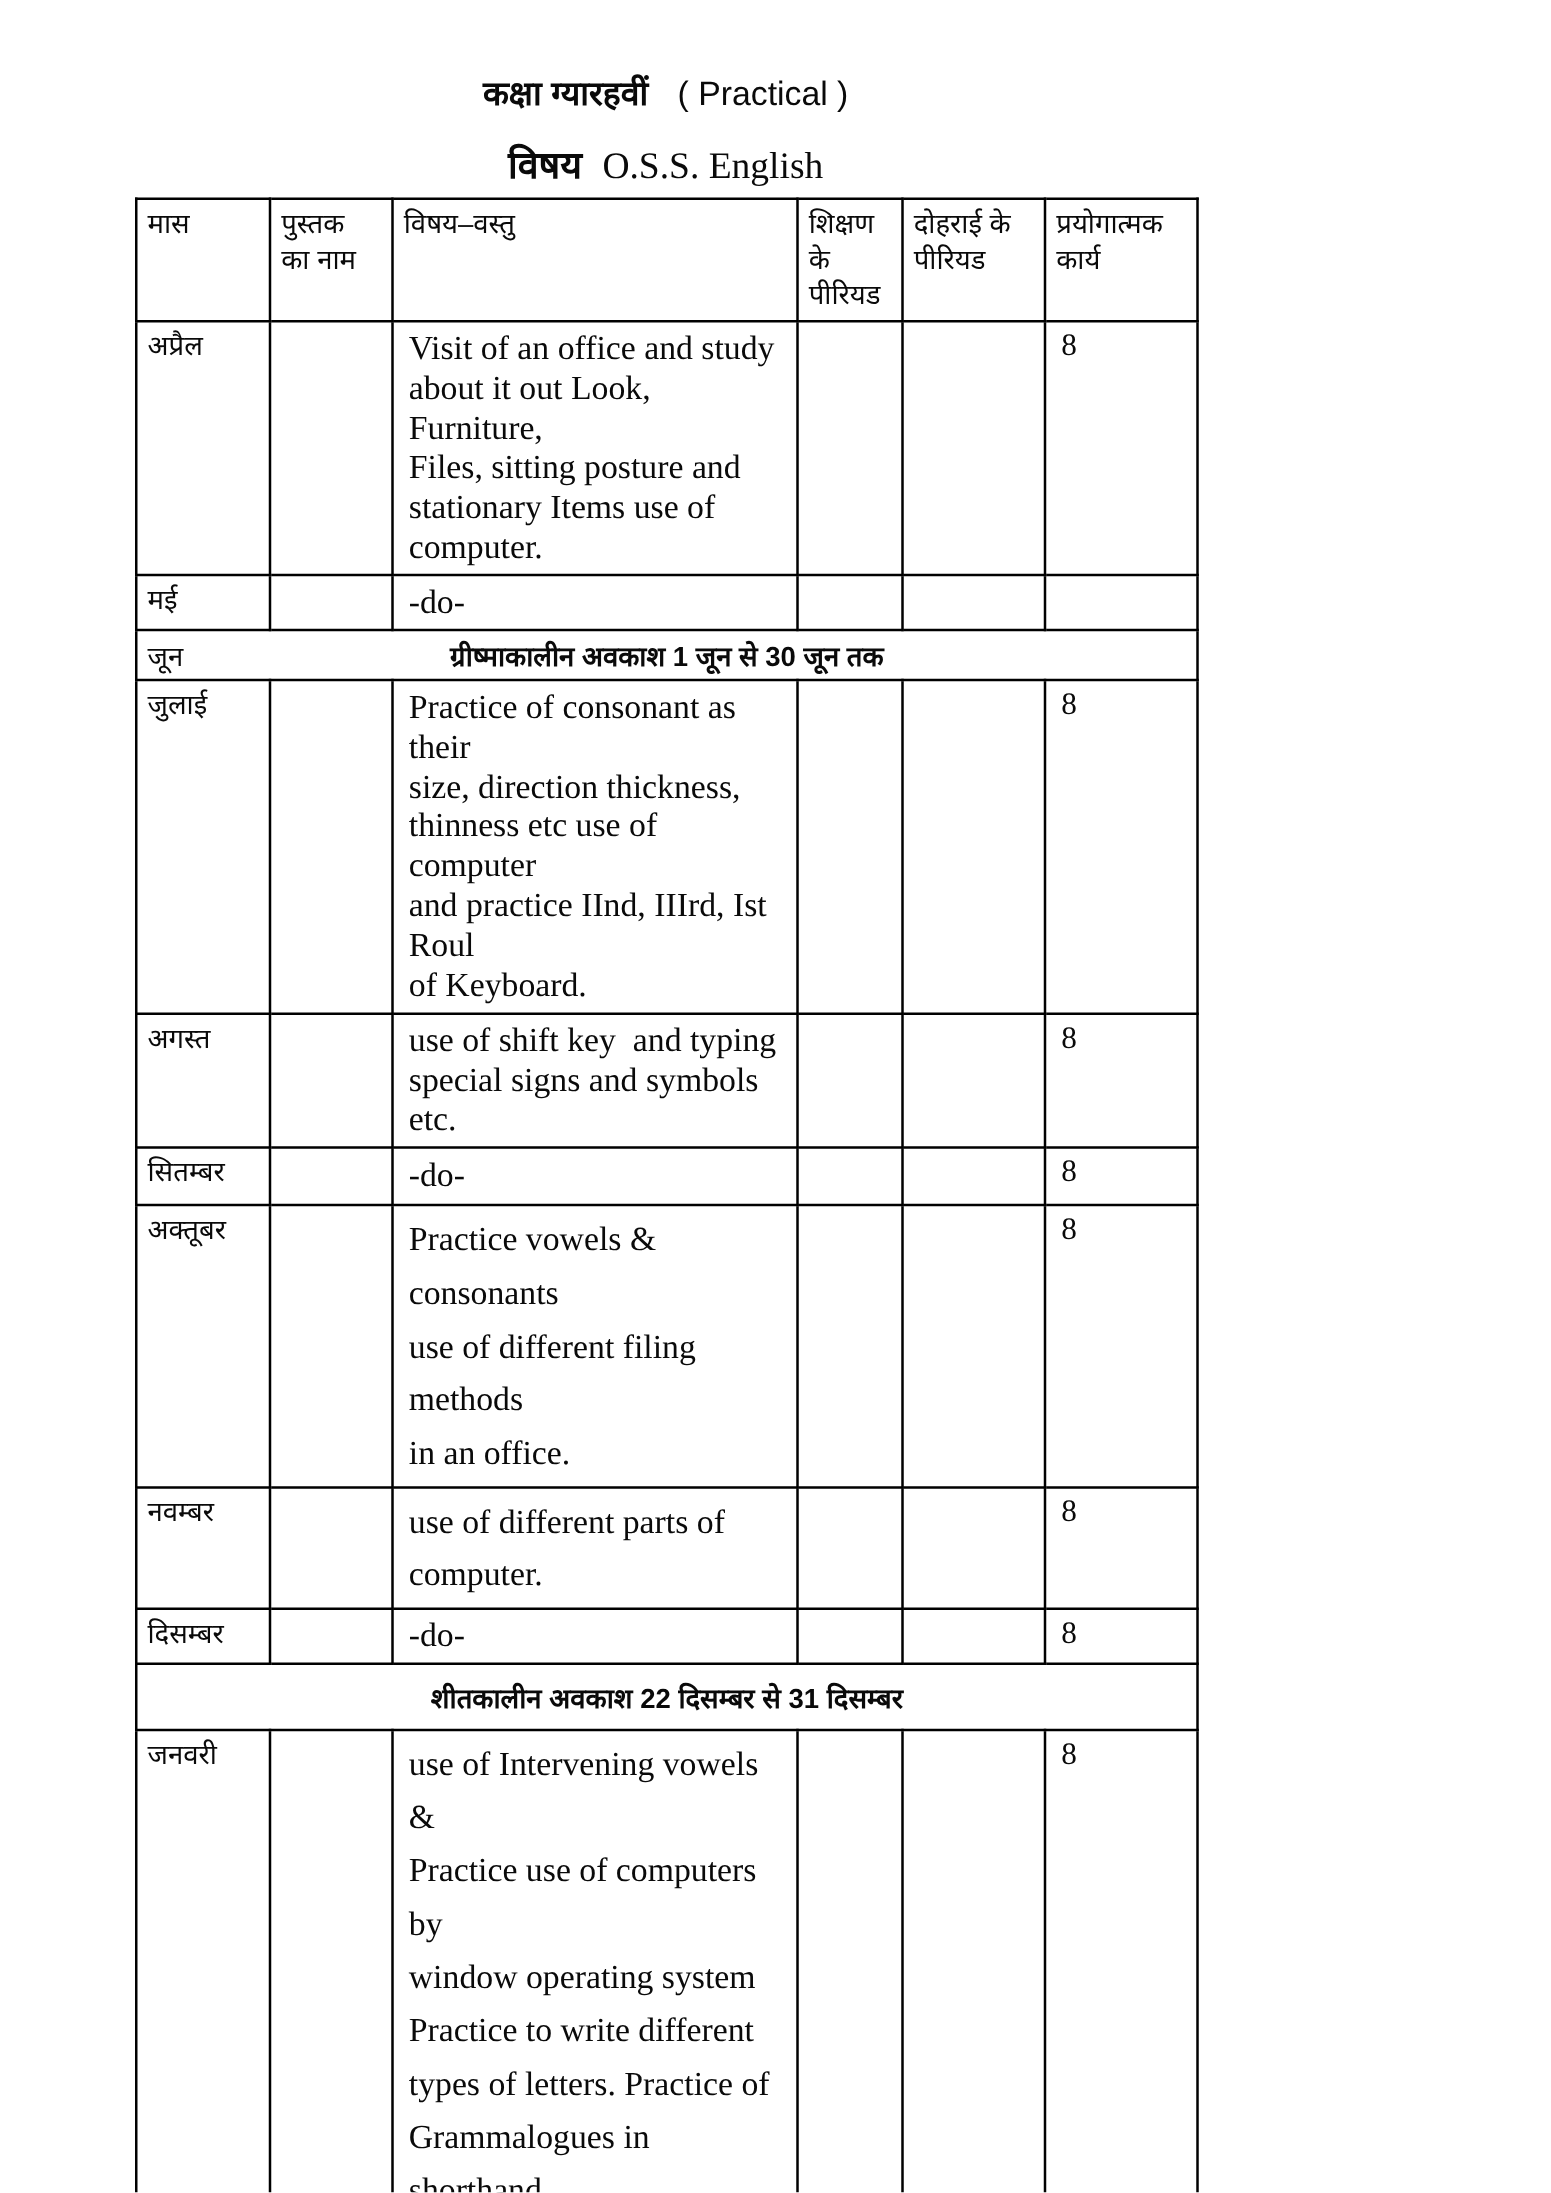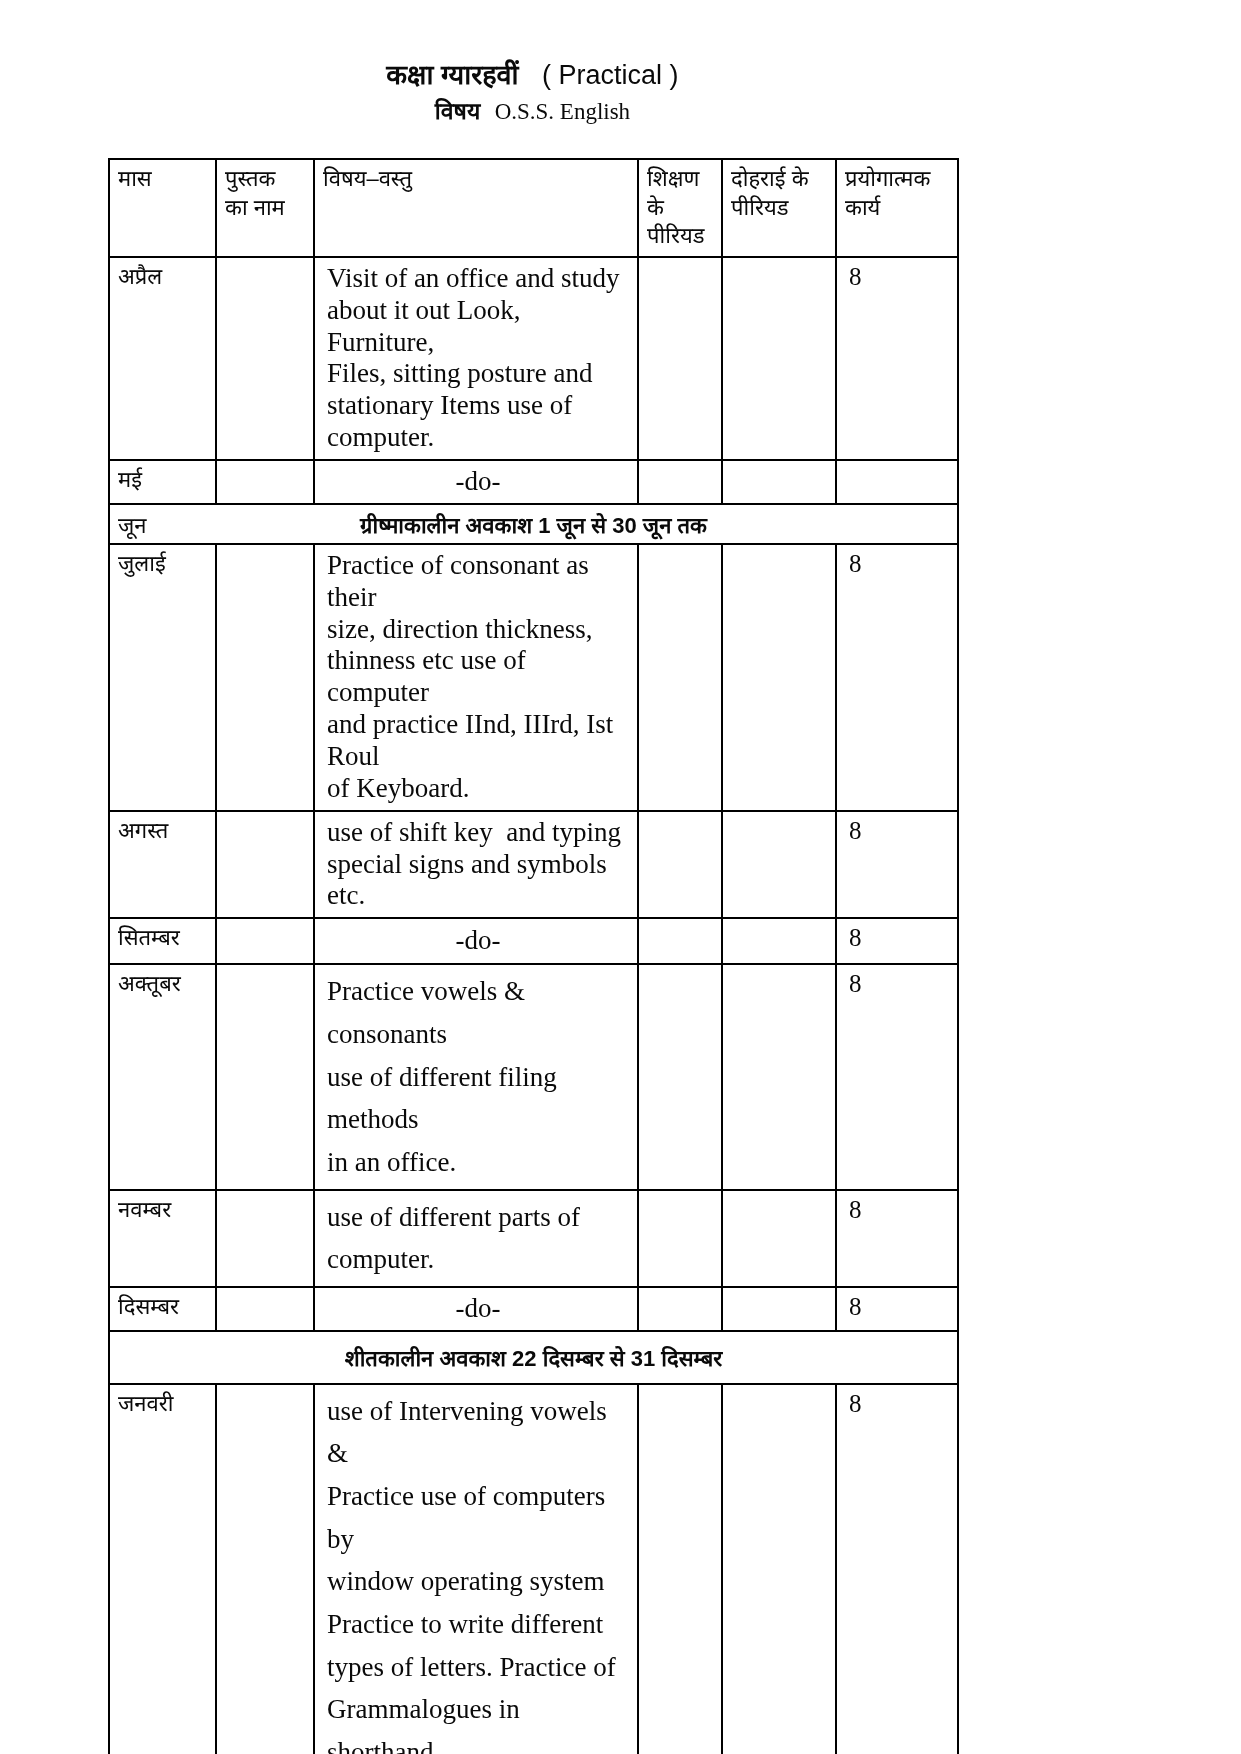--- a/index.html
+++ b/index.html
@@ -14,21 +14,21 @@
   }
   .title-block{
     position:absolute;
     left:108px;
     top:58px;
     width:849px;
     text-align:center;
     line-height:1.3;
   }
   .title-line1{font-size:27px;}
-  .title-line2{font-size:23px;margin-top:4px;}
+  .title-line2{font-size:30px;margin-top:20px;}
   .hindi-bold{font-family:"Liberation Sans", sans-serif;font-weight:700;}
   .latin-sans{font-family:"Liberation Sans", sans-serif;font-weight:400;margin-left:16px;}
   .latin-serif{font-family:"Liberation Serif","DejaVu Serif",serif;font-weight:400;margin-left:8px;}
 
   table.syllabus{
     position:absolute;
     left:108px;
     top:158px;
     width:849px;
     border-collapse:collapse;
@@ -69,21 +69,21 @@
     line-height:1.25;
   }
   td.content-cell{
     font-family:"Liberation Serif","DejaVu Serif",serif;
     font-size:27px;
     white-space:pre-wrap;
     padding-left:12px;
   }
   td.content-cell.spacing-normal{line-height:1.18;}
   td.content-cell.spacing-wide{line-height:1.58;}
-  td.content-cell.align-center{text-align:center;vertical-align:middle;white-space:normal;font-family:Liberation Serif, serif;}
+  td.content-cell.align-center{text-align:left;vertical-align:middle;white-space:normal;font-family:Liberation Serif, serif;}
   td.practical-cell{
     font-family:"Liberation Serif","DejaVu Serif",serif;
     font-size:25px;
     padding-left:12px;
   }
   td.vacation-cell{
     position:relative;
     vertical-align:middle;
     font-family:"Liberation Sans", sans-serif;
     font-weight:700;

